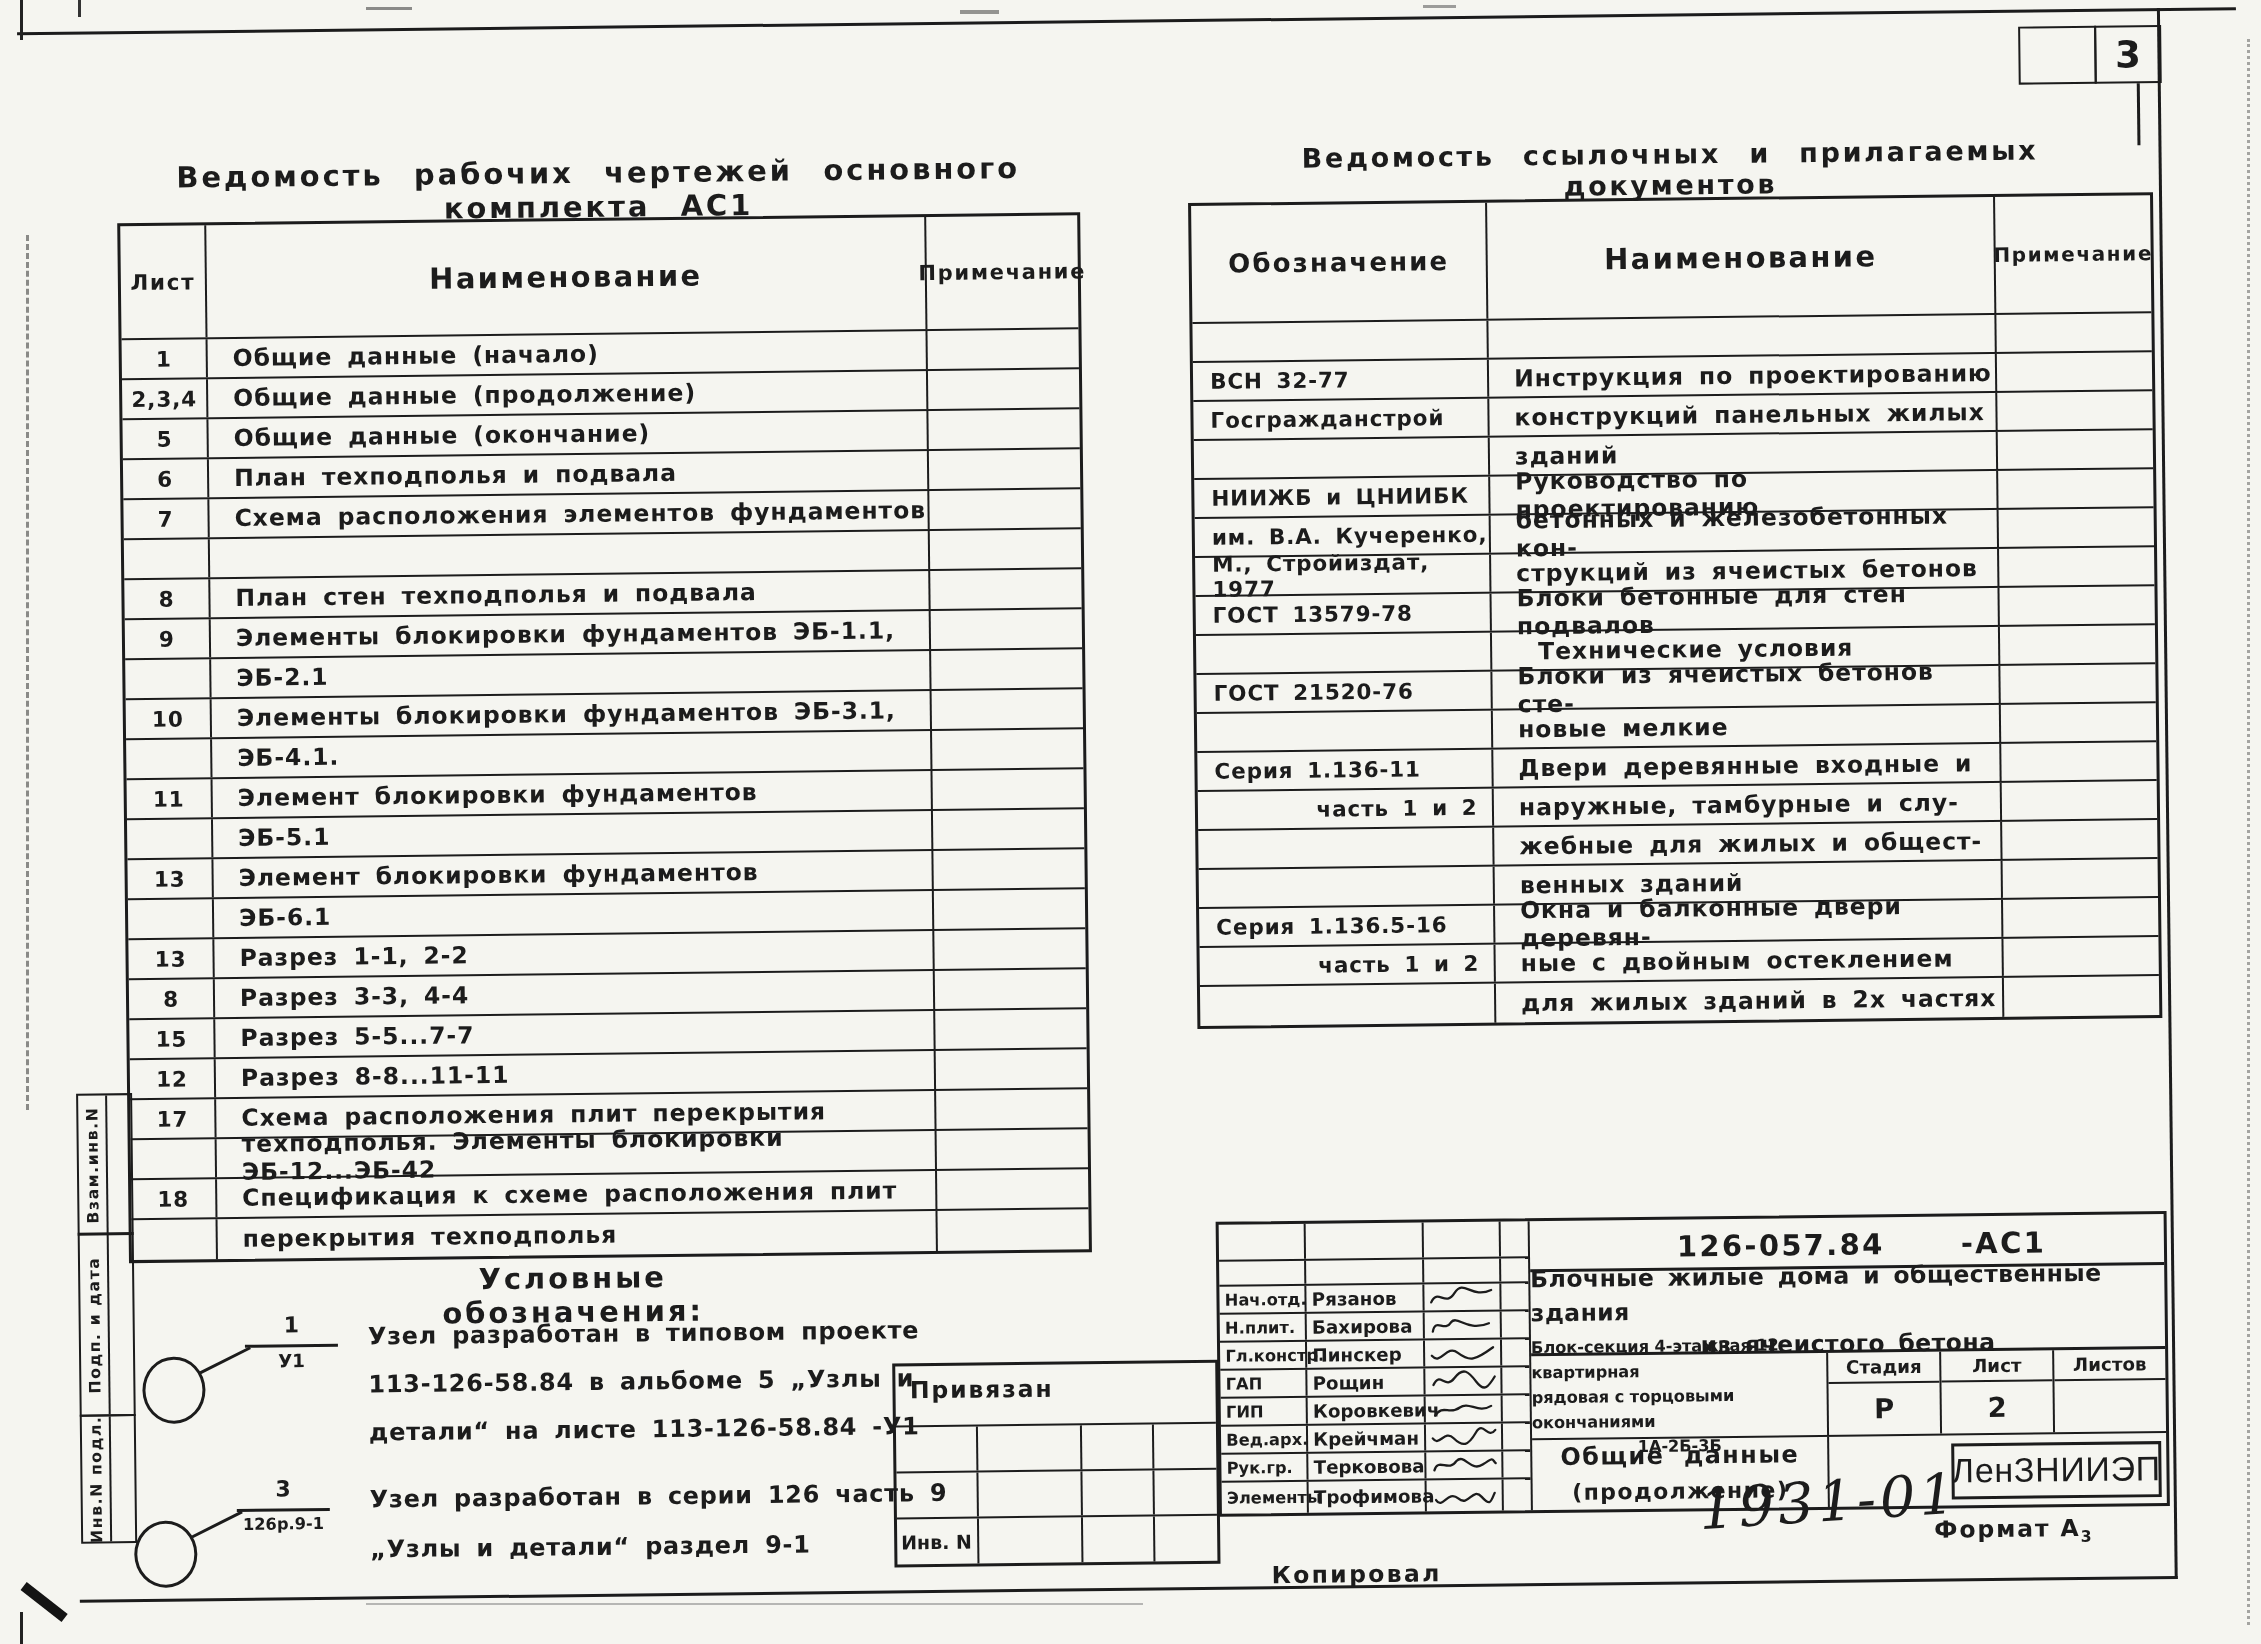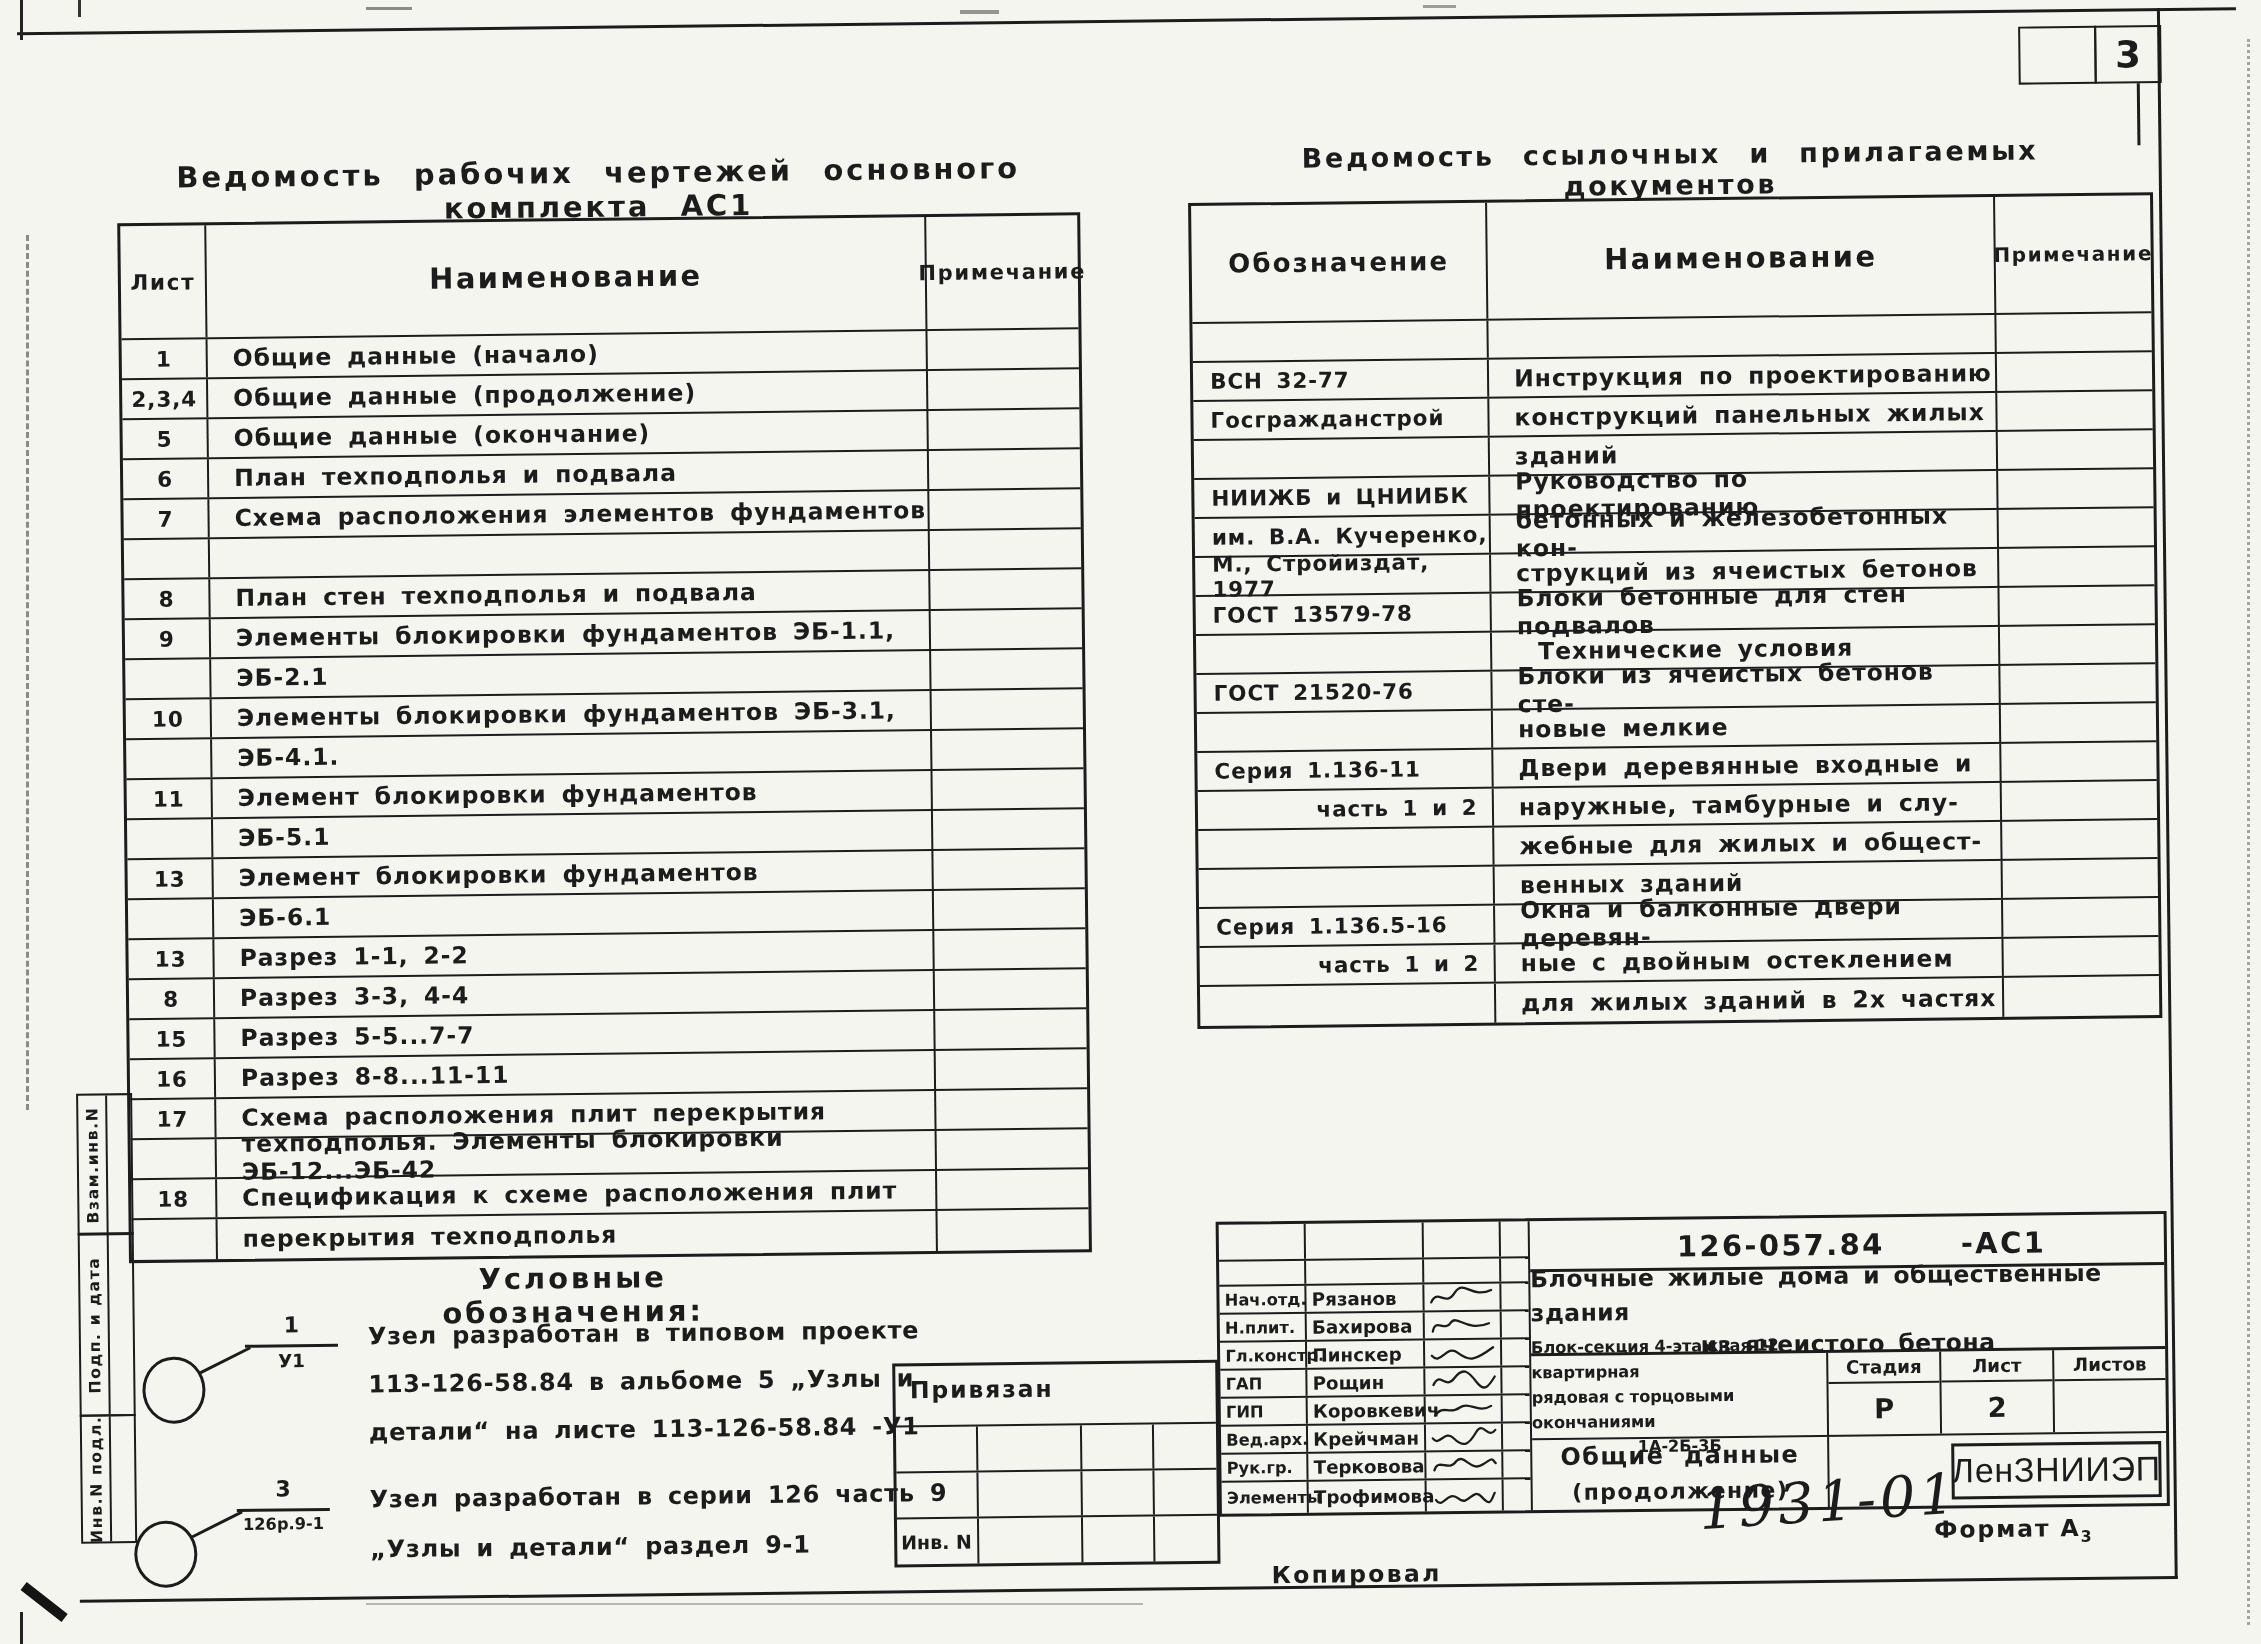--- a/index.html
+++ b/index.html
@@ -213,21 +213,21 @@
           <div class="td c1 num">8</div>
           <div class="td c2 nm">Разрез 3-3, 4-4</div>
           <div class="td c3"></div>
         </div>
       <div class="tr">
           <div class="td c1 num">15</div>
           <div class="td c2 nm">Разрез 5-5...7-7</div>
           <div class="td c3"></div>
         </div>
       <div class="tr">
-          <div class="td c1 num">16</div>
+          <div class="td c1 num">12</div>
           <div class="td c2 nm">Разрез 8-8...11-11</div>
           <div class="td c3"></div>
         </div>
       <div class="tr">
           <div class="td c1 num">17</div>
           <div class="td c2 nm">Схема расположения плит перекрытия</div>
           <div class="td c3"></div>
         </div>
       <div class="tr">
           <div class="td c1 num"></div>

